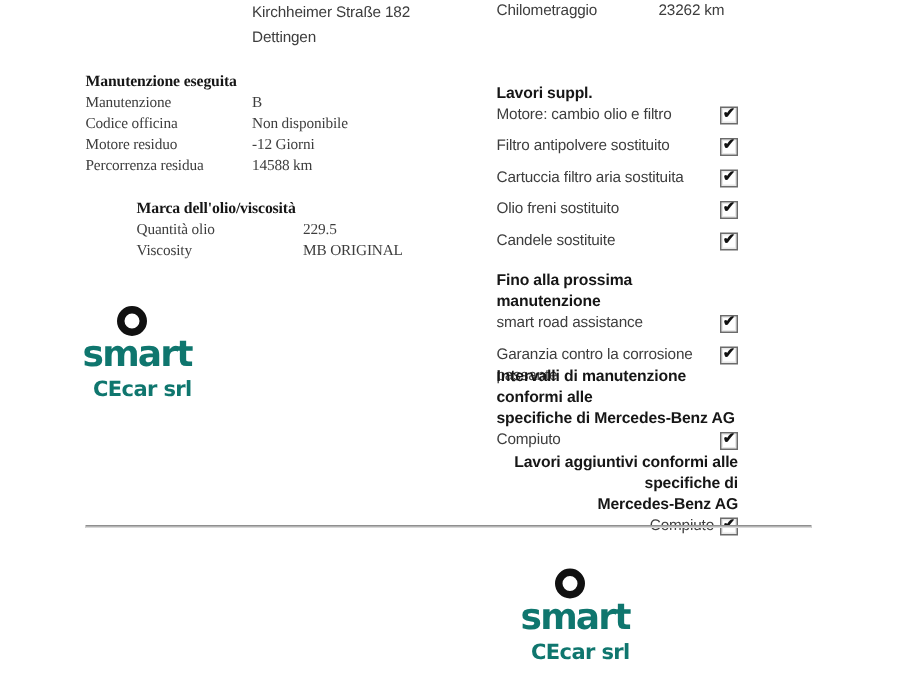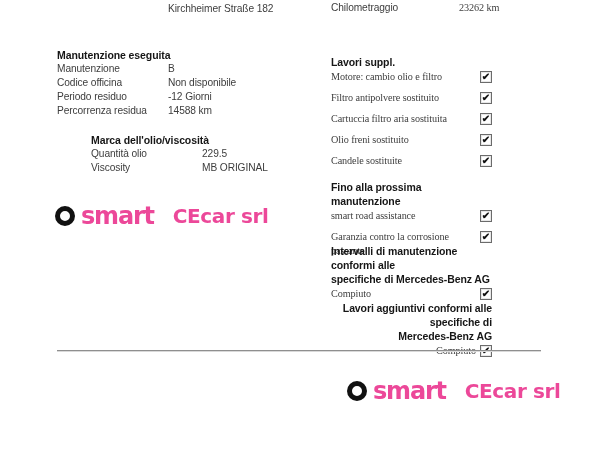--- a/index.html
+++ b/index.html
@@ -7,85 +7,86 @@
   body { font-family: "Liberation Sans", sans-serif; color: #3d3d3d; }
   .doc { position: relative; width: 600px; height: 450px; background: #ffffff; overflow: hidden; }
 
   .txt { font-size: 10.2px; letter-spacing: -0.1px; line-height: 14px; color: #3d3d3d; }
   .hd  { font-size: 10.5px; letter-spacing: -0.1px; line-height: 14px; font-weight: bold;
          color: #161616; white-space: pre-line; }
 
   
   .addr { position: absolute; left: 168px; top: 0; line-height: 17px; }
   .mileage { position: absolute; left: 331px; top: 1px; width: 200px; }
-  .mileage .val { position: absolute; left: 128px; top: 0; font-family: Liberation Serif, serif; }
+  .mileage .val { position: absolute; left: 108px; top: 0; }
 
   
-  .sec-left { position: absolute; left: 57px; width: 265px; }
+  .sec-left { position: absolute; left: 57px; width: 265px; font-family: Liberation Serif, serif; }
   .sec-maint { top: 48px; }
   .sec-oil   { top: 133px; margin-left: 34px; }
   .kv-row { position: relative; height: 14px; }
   .kv-row .kv-val { position: absolute; left: 111px; top: 0; white-space: nowrap; }
 
   
   .sec-right { position: absolute; left: 331px; width: 161px; }
   .sec-lavori     { top: 55px; }
   .sec-prossima   { top: 180px; }
   .sec-intervalli { top: 244px; }
   .sec-aggiuntivi { top: 301px; text-align: right; }
-  .chk-list { margin-top: 1px; font-family: Liberation Serif, serif; }
+  .chk-list { margin-top: 1px; }
   .chk-row { position: relative; display: flex; justify-content: space-between;
              align-items: flex-start; margin-bottom: 7px; min-height: 13px; }
   .chk-row .chk-label { flex: 1; white-space: pre-line; padding-right: 4px; }
   .checkbox { flex: 0 0 auto; width: 12px; height: 12px; border: 1px solid #6b6b6b;
               background: #ffffff; margin-top: 1px; display: flex; align-items: center;
               justify-content: center; box-shadow: inset 0 0 0 1px #e8e8e8; }
   .checkbox .mark { font-size: 10px; line-height: 10px; font-weight: bold; color: #111111;
                     transform: translateY(-0.5px); }
 
   
   .divider { position: absolute; left: 57px; top: 350px; width: 484px; height: 2px;
              background: #8f8f8f; border-bottom: 1px solid #d9d9d9; }
 
   
-  .logo { position: absolute; display: flex; align-items: center; color: #ec4899; white-space: nowrap; }
+  .logo { position: absolute; display: flex; align-items: center; color: #0f766e; white-space: nowrap; flex-direction: column; }
   .logo-1 { left: 55px;  top: 204px; }
   .logo-2 { left: 347px; top: 379px; }
   .logo-ring { width: 20px; height: 20px; border: 5px solid #111111; border-radius: 50%;
                margin-right: 6px; flex: 0 0 auto; }
   .logo-brand  { font-family: "DejaVu Sans", sans-serif; font-size: 24px; font-weight: bold;
                  letter-spacing: -1.2px; line-height: 24px; }
-  .logo-dealer { font-family: "DejaVu Sans", sans-serif; font-size: 20px; font-weight: bold;
-                 letter-spacing: -0.4px; line-height: 24px; margin-left: 19px; }
+  .logo-dealer { font-family: "DejaVu Sans", sans-serif; font-size: 14px; font-weight: bold;
+                 letter-spacing: -0.4px; line-height: 24px; margin-left: 7px; }
 </style>
 </head>
 <body>
 
 <div class="doc">
 
   <div class="addr txt">
     <div>Kirchheimer Straße 182</div>
+    <div>Dettingen</div>
   </div>
   <div class="mileage txt">
     <span>Chilometraggio</span>
     <span class="val">23262 km</span>
   </div>
 
   <div class="sec-left sec-maint">
     <div class="hd">Manutenzione eseguita</div>
     <div class="kv-row txt">
       <span>Manutenzione</span>
       <span class="kv-val">B</span>
     </div>
     <div class="kv-row txt">
       <span>Codice officina</span>
       <span class="kv-val">Non disponibile</span>
     </div>
     <div class="kv-row txt">
-      <span>Periodo residuo</span>
+      <span>Motore residuo</span>
       <span class="kv-val">-12 Giorni</span>
     </div>
     <div class="kv-row txt">
       <span>Percorrenza residua</span>
       <span class="kv-val">14588 km</span>
     </div>
   </div>
 
   <div class="sec-left sec-oil">
     <div class="hd">Marca dell'olio/viscosità</div>

